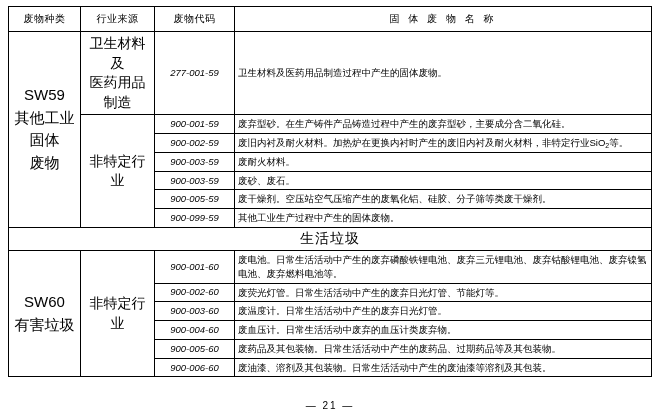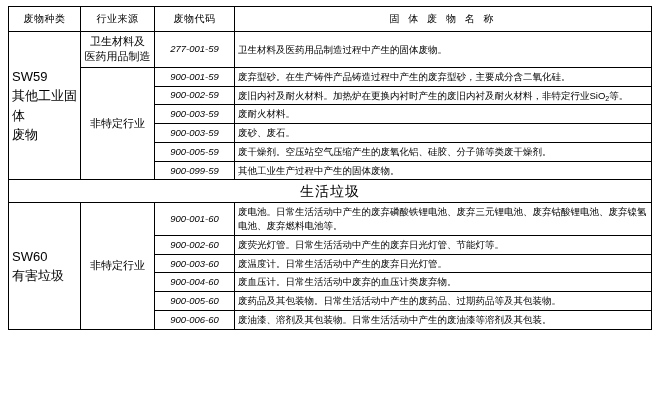--- a/index.html
+++ b/index.html
@@ -38,27 +38,27 @@
     text-align: center;
     font-size: 10px;
     letter-spacing: 0.5px;
     height: 20px;
   }
   .col-cat { width: 72px; }
   .col-src { width: 74px; }
   .col-code { width: 80px; }
   .col-name { width: auto; }
   .cat-cell {
-    text-align: left;
-    font-size: 13px;
+    text-align: center;
+    font-size: 15px;
     line-height: 1.5;
   }
   .src-cell {
     text-align: center;
-    font-size: 11px;
+    font-size: 14px;
     line-height: 1.4;
   }
   .code-cell {
     text-align: center;
     font-size: 9.5px;
     white-space: nowrap;
     font-style: italic;
   }
   .name-cell {
     text-align: left;
@@ -197,14 +197,17 @@
       </tr>
 
       <tr>
         <td class="code-cell">900-006-60</td>
         <td class="name-cell">废油漆、溶剂及其包装物。日常生活活动中产生的废油漆等溶剂及其包装。</td>
       </tr>
 
     </tbody>
   </table>
 
+  <div class="footer">
+    <span>— 21 —</span>
+  </div>
 
 </div>
 
 </body></html>

